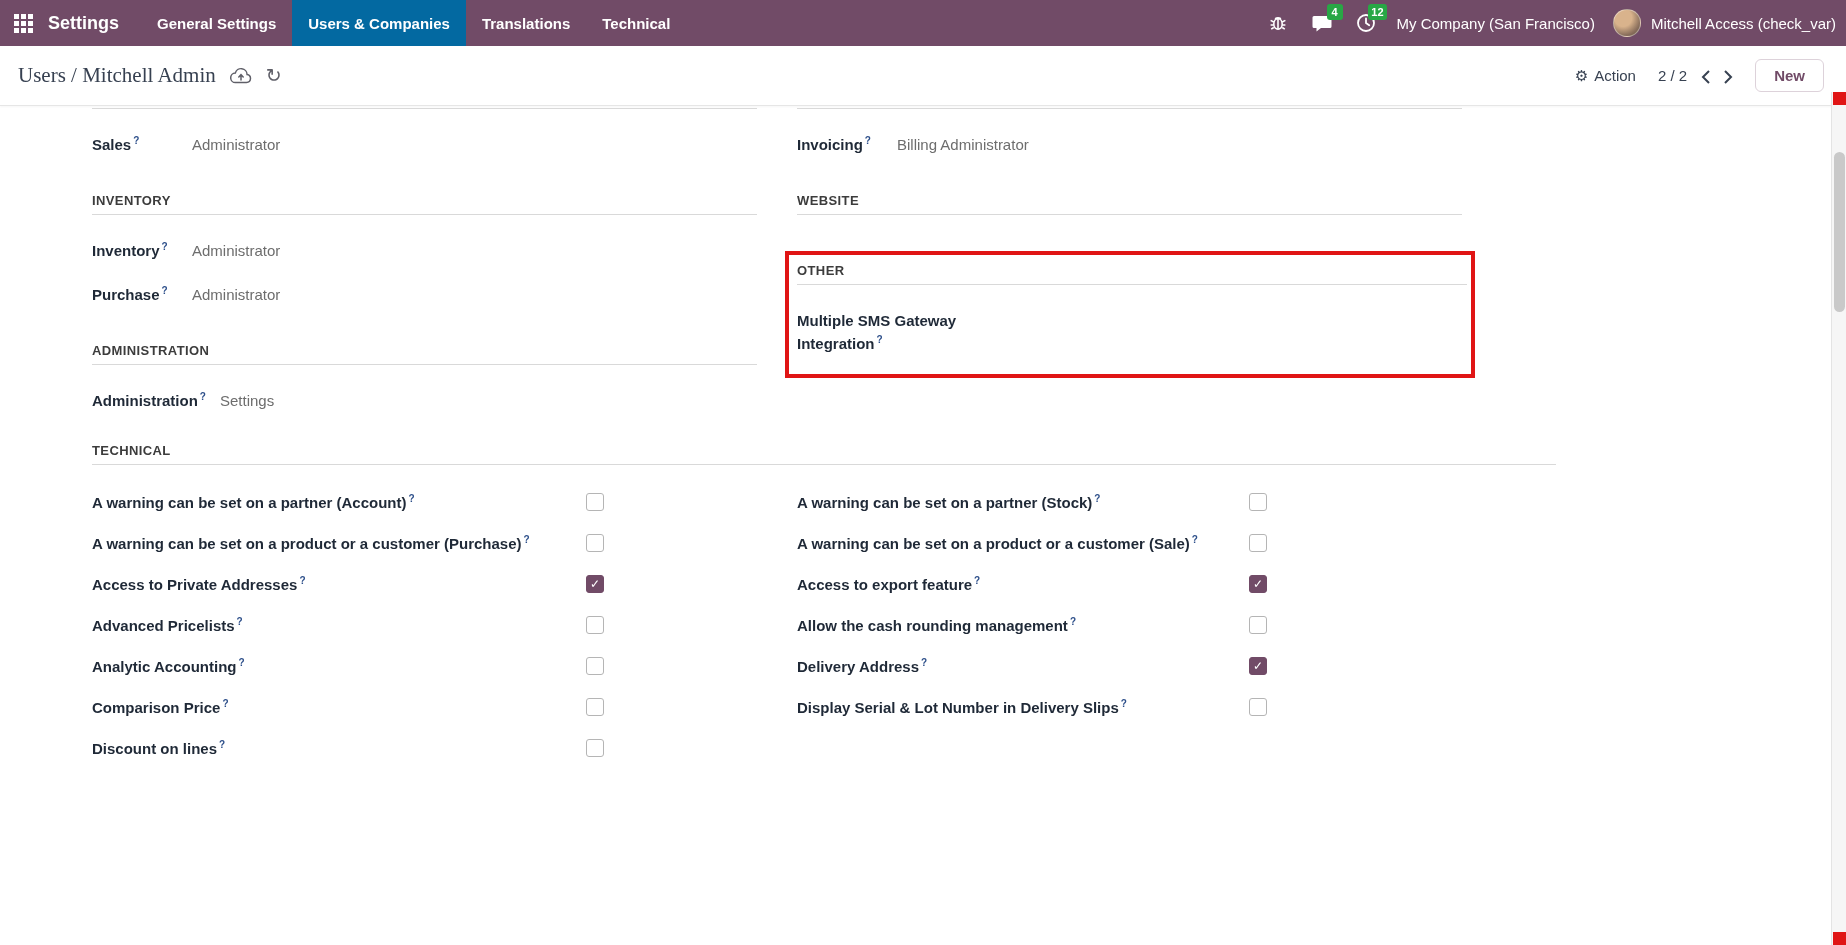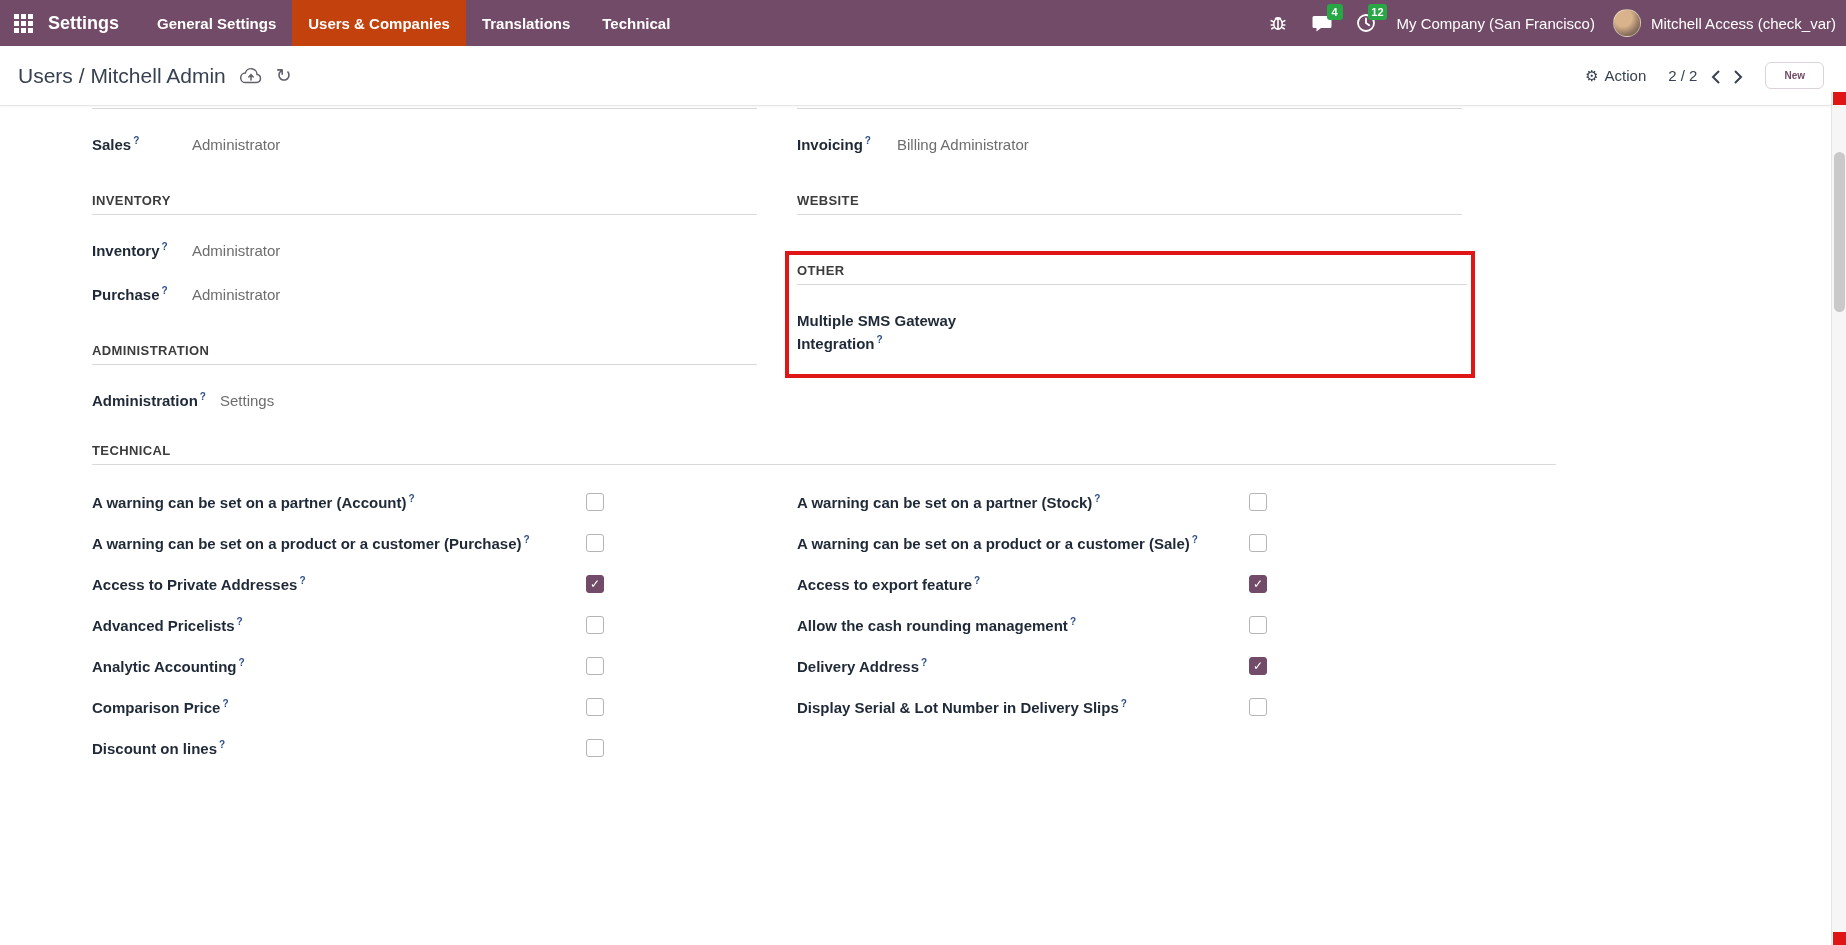--- a/index.html
+++ b/index.html
@@ -7,46 +7,46 @@
               font-family:"Liberation Sans", sans-serif; }
 
   
   .topbar { height:46px; background:#714B67; display:flex; align-items:stretch;
             justify-content:space-between; color:#fff; padding-right:10px; }
   .topbar-left { display:flex; align-items:stretch; }
   .apps-btn { width:46px; display:flex; align-items:center; justify-content:center; cursor:pointer; }
   .brand { display:flex; align-items:center; font-size:18px; font-weight:bold; padding:0 22px 0 2px; }
   .menu { display:flex; align-items:stretch;font-weight:bold; }
   .menu-item { display:flex; align-items:center; padding:0 16px; font-size:15px; cursor:pointer; }
-  .menu-item.active { background:#c2410c; }
+  .menu-item.active { background:#0369a1; }
   .topbar-right { display:flex; align-items:center; gap:18px; font-size:15px; }
   .icon-btn { position:relative; display:flex; align-items:center; justify-content:center;
               width:26px; height:26px; cursor:pointer; }
   .badge { position:absolute; top:-6px; right:-8px; background:#28a745; color:#fff;
            font-size:11px; font-weight:bold; min-width:16px; height:16px; line-height:16px;
            text-align:center; border-radius:3px; padding:0 3px; }
   .avatar { width:28px; height:28px; border-radius:50%;
             background:radial-gradient(circle at 35% 30%, #d9b38c 0 35%, #8a6f5c 70%, #5d4a3a 100%);
             border:1px solid rgba(255,255,255,.4); }
   .user-name { margin-left:-8px; }
 
   
   .control { height:60px; display:flex; align-items:center; justify-content:space-between;
              padding:0 22px 0 18px; border-bottom:1px solid #e6e6e6;
              box-shadow:0 1px 2px rgba(0,0,0,.04); }
-  .crumbs { display:flex; align-items:center; gap:14px; }
+  .crumbs { display:flex; align-items:center; gap:14px;font-family:Liberation Serif, serif; }
   .crumb-text { font-size:21px; color:#374151; }
   .crumb-text b { font-weight:400; }
   .cp-icon { color:#5f5f68; font-size:19px; cursor:pointer; display:flex; align-items:center; }
   .control-right { display:flex; align-items:center; gap:22px; }
   .action-btn { display:flex; align-items:center; gap:6px; font-size:15px; color:#374151; cursor:pointer; }
   .pager { display:flex; align-items:flex-end; gap:14px; font-size:15px; color:#374151; }
   .chev { cursor:pointer; display:flex; align-items:center; }
   .new-btn { background:#fff; color:#714B67; border:1px solid #ddd2da; font-weight:bold;
-             font-size:10px; padding:7px 18px; border-radius:6px; cursor:pointer; }
+             font-size:15px; padding:7px 18px; border-radius:6px; cursor:pointer; }
 
   
   .sheet { padding:2px 0 0 92px; width:1556px; }
   .grid2 { display:grid; grid-template-columns:665px 665px; column-gap:40px; }
   .col-topline { border-top:1px solid #d9d9d9; }
 
   .field-row { display:flex; align-items:baseline; margin-top:26px; }
   .f-label { font-size:15px; font-weight:bold; color:#1f2937; min-width:100px; padding-right:14px; }
   sup.help { font-size:10px; color:#2d4f8a; font-weight:bold; margin-left:2px; }
   .f-value { font-size:15px; color:#6d6d6d; }

